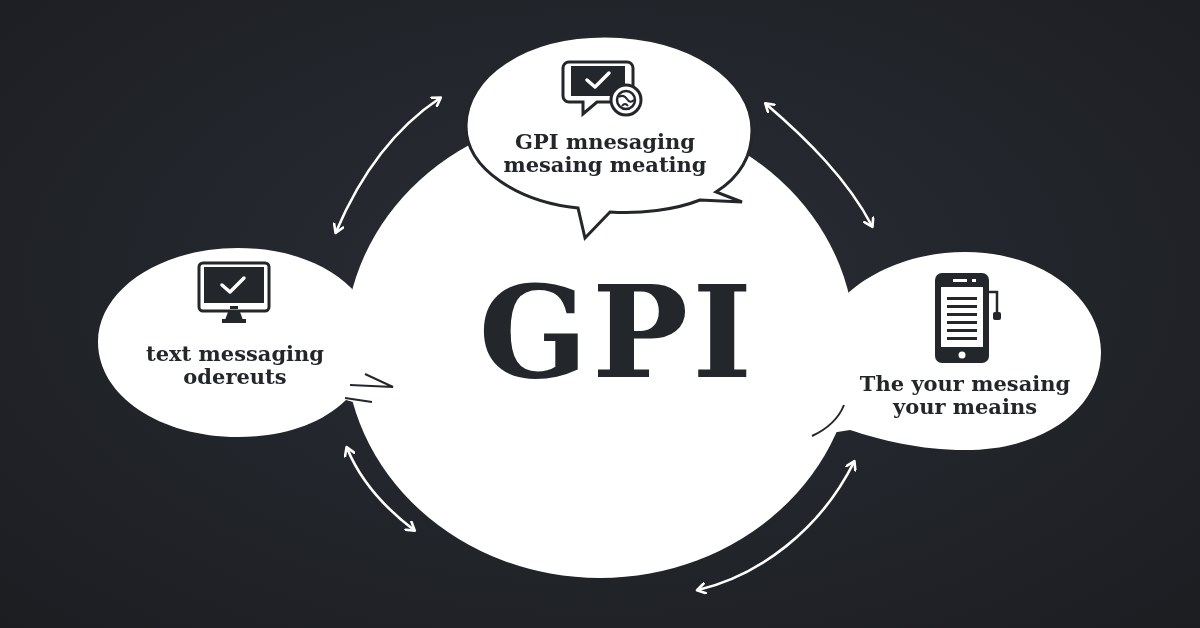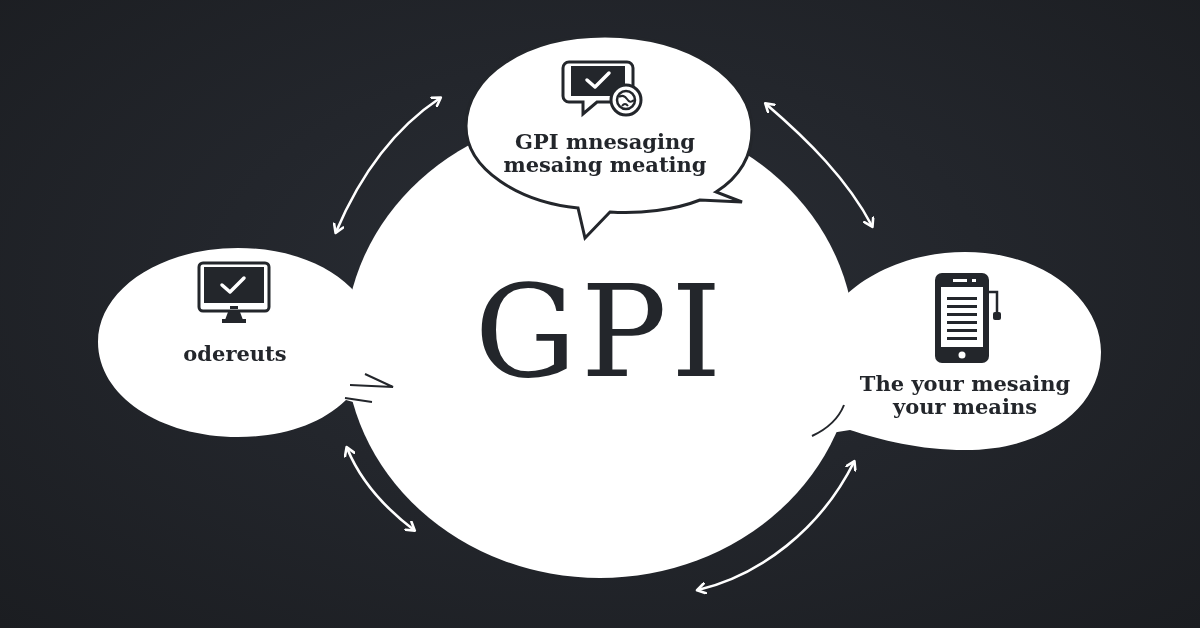--- a/index.html
+++ b/index.html
@@ -29,26 +29,26 @@
       font-family: "DejaVu Serif", serif;
       font-weight: bold;
       color: #23262b;
       text-align: center;
       line-height: 1.1;
       white-space: nowrap;
     }
     .label .line { display: block; }
     .center-title {
       position: absolute;
-      left: 420px;
+      left: 396px;
       top: 262px;
       width: 360px;
-      text-align: center;
+      text-align: right;
       font-family: "DejaVu Serif", serif;
-      font-weight: normal;
+      font-weight: bold;
       font-size: 128px;
       line-height: 140px;
       color: #23262b;
       letter-spacing: 4px;
     }
     .top-label { left: 490px; top: 130px; width: 230px; font-size: 21px; }
     .left-label { left: 120px; top: 342px; width: 230px; font-size: 21px; }
     .right-label { left: 840px; top: 372px; width: 250px; font-size: 21px; }
   </style>
 </head>
@@ -149,20 +149,21 @@
   </svg>
 
   <div class="center-title">GPI</div>
 
   <div class="label top-label">
     <span class="line">GPI mnesaging</span>
     <span class="line">mesaing meating</span>
   </div>
 
   <div class="label left-label">
+    <span class="line">text messaging</span>
     <span class="line">odereuts</span>
   </div>
 
   <div class="label right-label">
     <span class="line">The  your mesaing</span>
     <span class="line">your meains</span>
   </div>
 
 </div>
 

